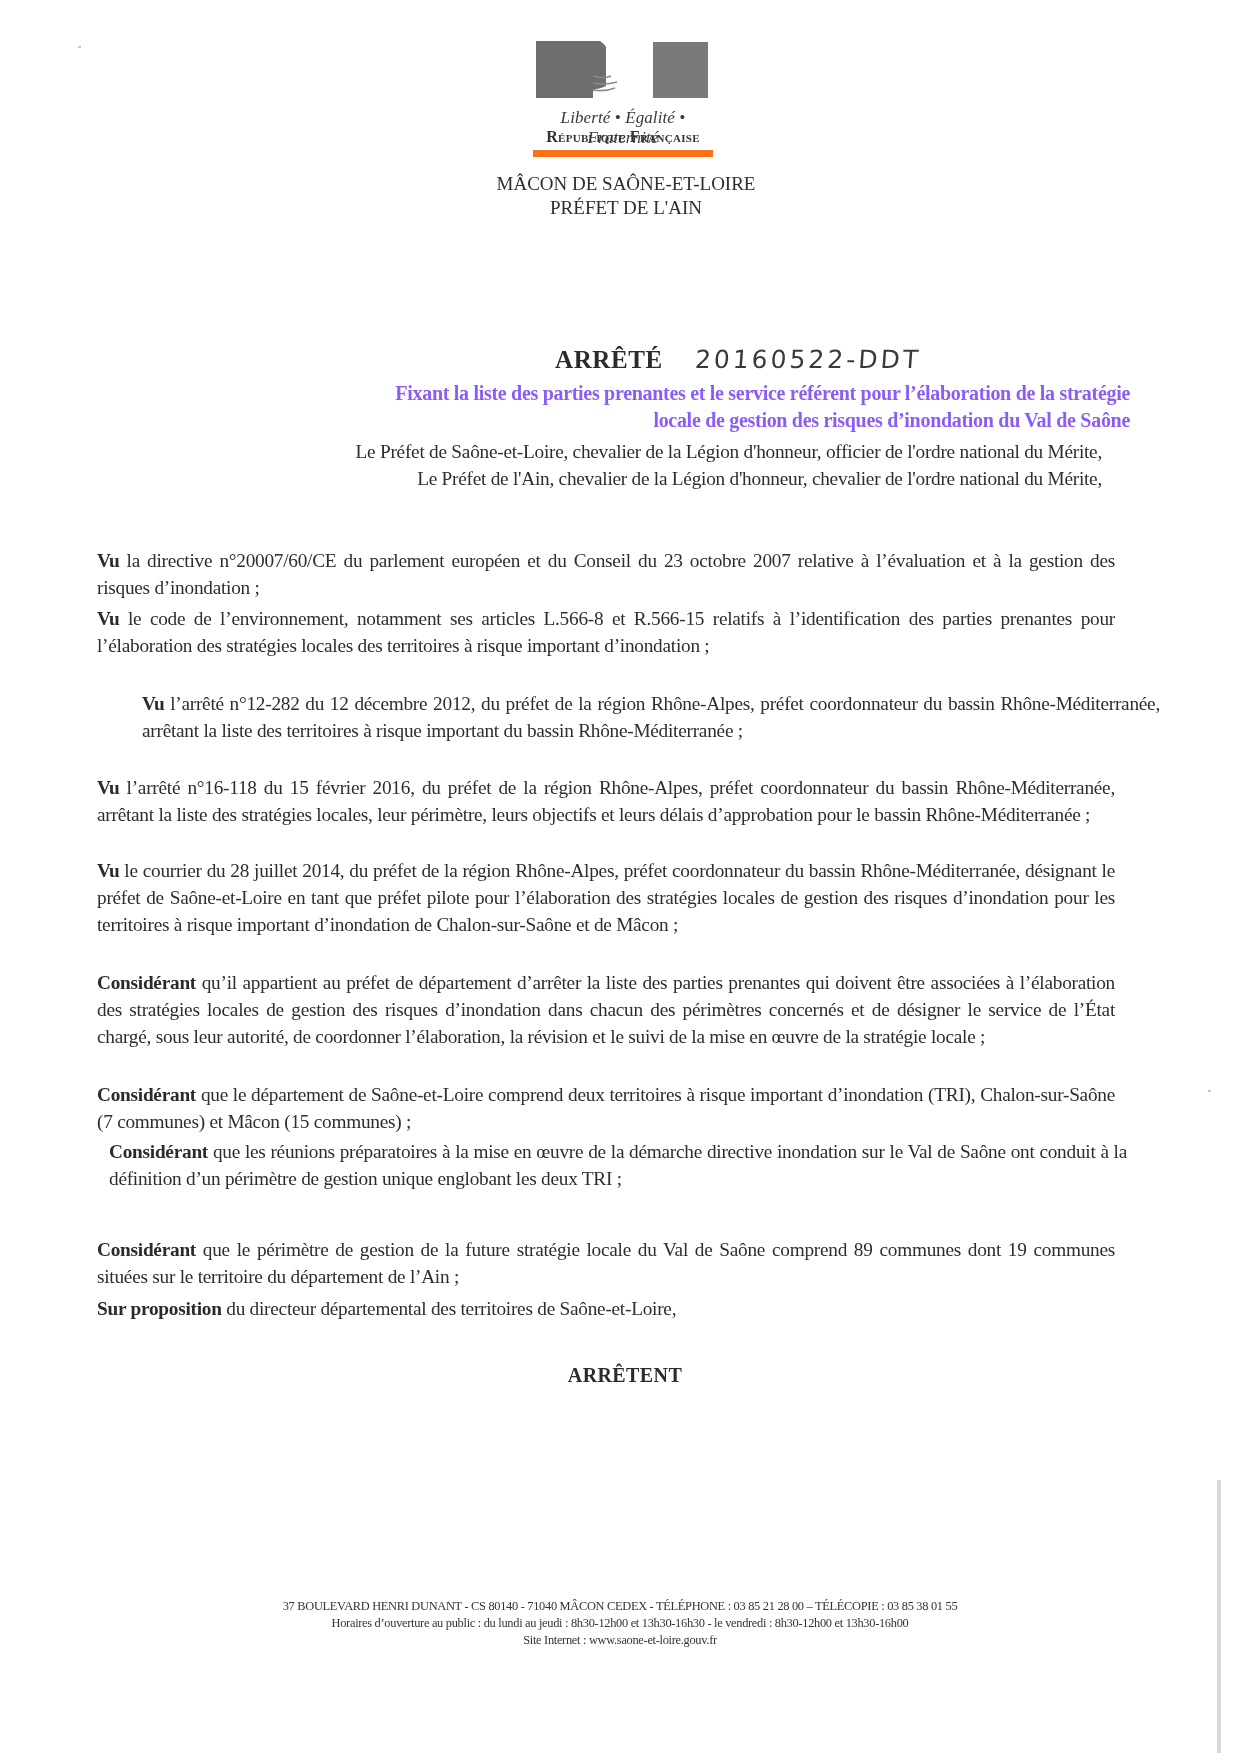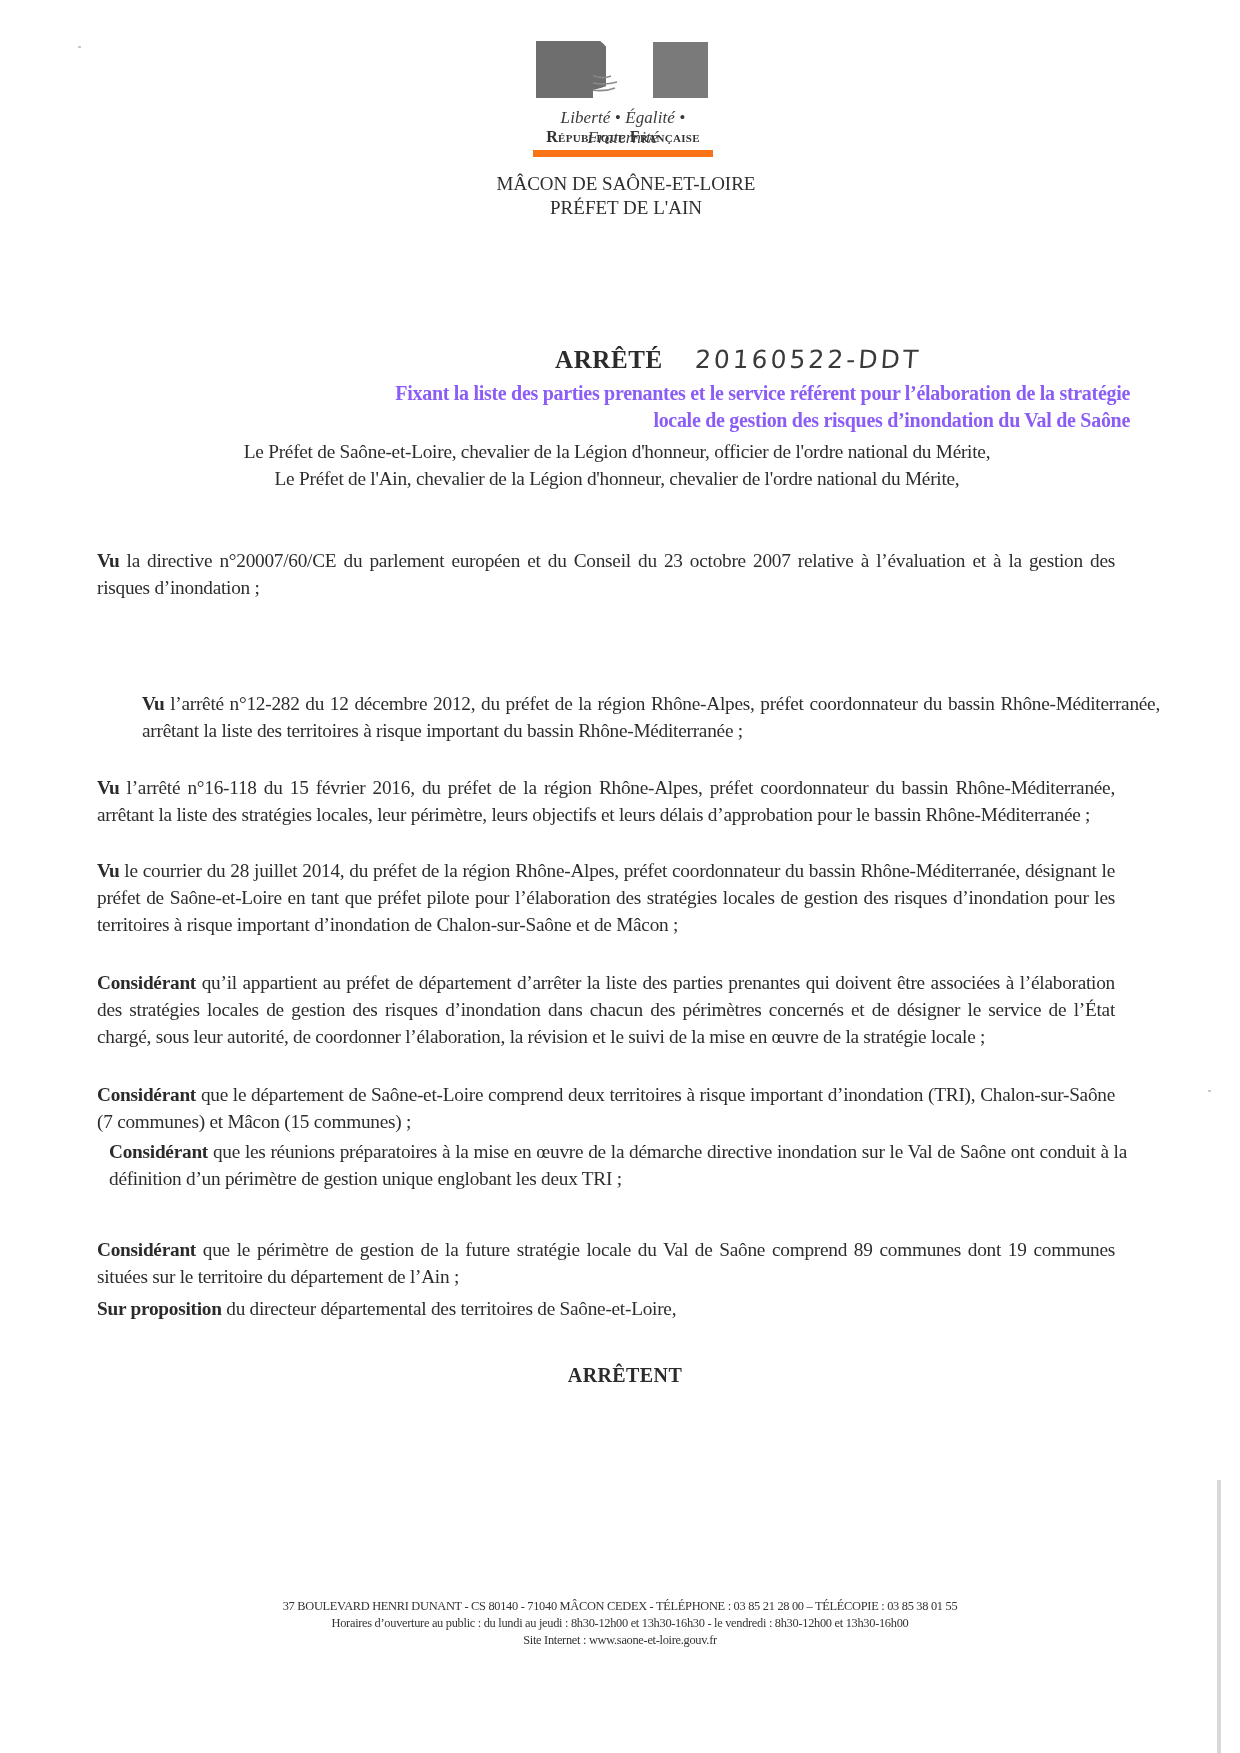--- a/index.html
+++ b/index.html
@@ -42,21 +42,21 @@
       position: absolute; left: 120px; top: 380px; width: 1010px; text-align: right;
       font-weight: bold; font-size: 20px; line-height: 27px; color: #8b5cf6; letter-spacing: -0.3px;
     }
 
     
     .para {
       position: absolute; left: 97px; width: 1018px; font-size: 19.3px; line-height: 27px;
       text-align: justify; color: #2d2d2d; letter-spacing: -0.25px;
     }
     .para b { font-weight: bold; color: #2b2b2b; }
-    .preamble { left: 112px; width: 1010px; text-align: center; }
+    .preamble { left: 92px; width: 1010px; text-align: right; }
 
     .arretent { position: absolute; left: 0; top: 1495px; width: 1240px; text-align: center; font-weight: bold; font-size: 20px; letter-spacing: 0.4px; color: #2b2b2b; }
     .arretent span { margin-left: 10px; }
 
     
     .footer { position: absolute; left: 160px; top: 1598px; width: 920px; text-align: center; font-size: 12.4px; line-height: 17px; color: #333; letter-spacing: -0.3px; }
 
     
     .edge-line { position: absolute; left: 1217px; top: 1480px; width: 4px; height: 273px; background: #d8d8d8; }
     .speck { position: absolute; width: 3px; height: 2px; background: #c9c9c9; }
@@ -94,20 +94,23 @@
   </div>
 
   <div class="para preamble" style="top:438px;">
     <div>Le Préfet de Saône-et-Loire, chevalier de la Légion d'honneur, officier de l'ordre national du Mérite,</div>
     <div>Le Préfet de l'Ain, chevalier de la Légion d'honneur, chevalier de l'ordre national du Mérite,</div>
   </div>
 
   <div class="para" style="top:547px;">
     <b>Vu</b><span> la directive n°20007/60/CE du parlement européen et du Conseil du 23 octobre 2007 relative à l’évaluation et à la gestion des risques d’inondation ;</span>
   </div>
+  <div class="para" style="top:605px;">
+    <b>Vu</b><span> le code de l’environnement, notamment ses articles L.566-8 et R.566-15 relatifs à l’identification des parties prenantes pour l’élaboration des stratégies locales des territoires à risque important d’inondation ;</span>
+  </div>
   <div class="para" style="top:690px;margin-left:45px;">
     <b>Vu</b><span> l’arrêté n°12-282 du 12 décembre 2012, du préfet de la région Rhône-Alpes, préfet coordonnateur du bassin Rhône-Méditerranée, arrêtant la liste des territoires à risque important du bassin Rhône-Méditerranée ;</span>
   </div>
   <div class="para" style="top:774px;">
     <b>Vu</b><span> l’arrêté n°16-118 du 15 février 2016, du préfet de la région Rhône-Alpes, préfet coordonnateur du bassin Rhône-Méditerranée, arrêtant la liste des stratégies locales, leur périmètre, leurs objectifs et leurs délais d’approbation pour le bassin Rhône-Méditerranée ;</span>
   </div>
   <div class="para" style="top:857px;">
     <b>Vu</b><span> le courrier du 28 juillet 2014, du préfet de la région Rhône-Alpes, préfet coordonnateur du bassin Rhône-Méditerranée, désignant le préfet de Saône-et-Loire en tant que préfet pilote pour l’élaboration des stratégies locales de gestion des risques d’inondation pour les territoires à risque important d’inondation de Chalon-sur-Saône et de Mâcon ;</span>
   </div>
   <div class="para" style="top:969px;">

